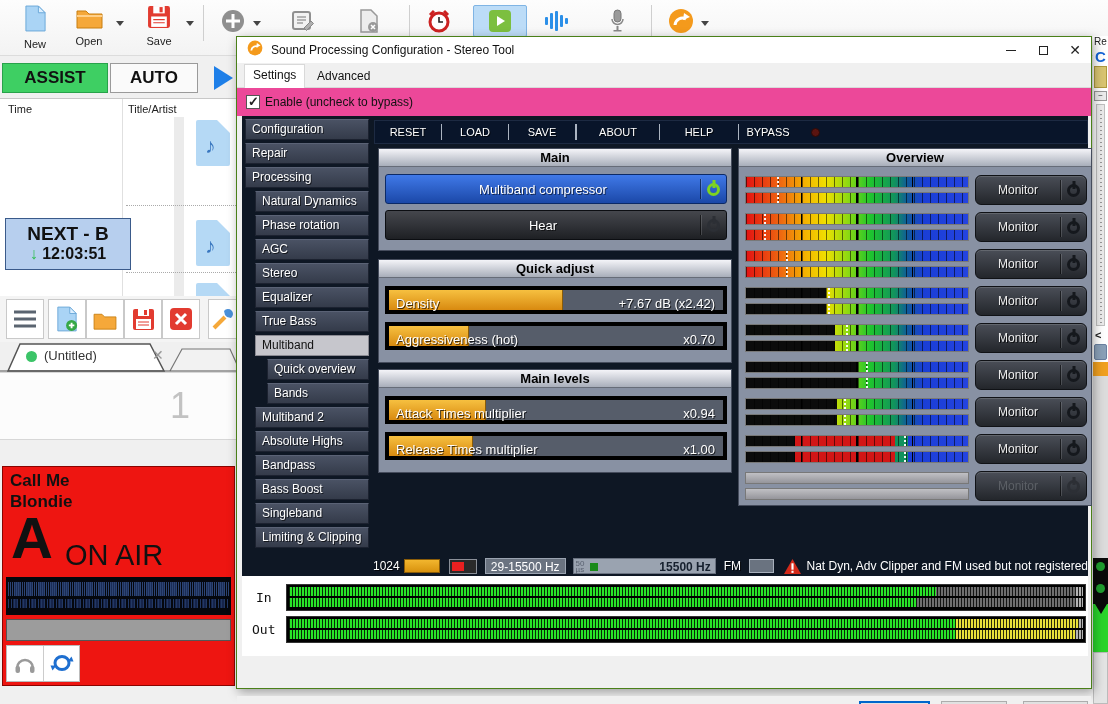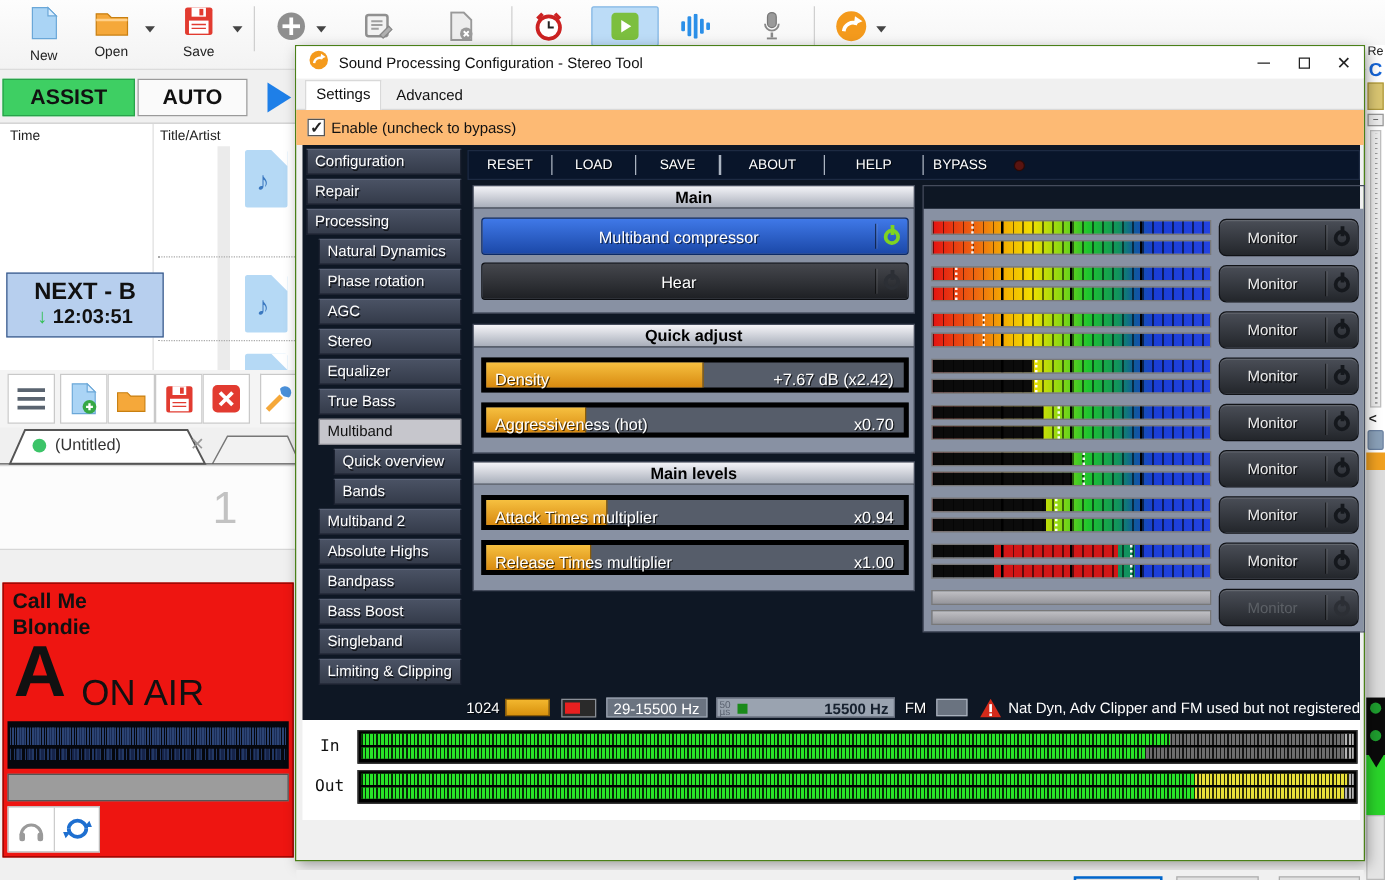--- a/index.html
+++ b/index.html
@@ -85,21 +85,21 @@
 .dialog { position:absolute; left:236px; top:36px; width:856px; height:653px; background:#f0f0f0; border:1px solid #4a8018; box-shadow:2px 3px 10px rgba(0,0,0,.35); }
 .titlebar { position:absolute; left:0; top:0; width:100%; height:26px; background:#fff; display:flex; align-items:center; }
 .title-ic { margin:0 8px 0 10px; }
 .title-txt { font-size:12px; color:#111; flex:1; }
 .winbtn { width:32px; height:24px; display:flex; align-items:center; justify-content:center; font-size:14px; color:#222; }
 .wb-min-g { width:10px; height:1px; background:#222; }
 .wb-max-g { width:9px; height:9px; border:1px solid #222; }
 .tabstrip { position:absolute; left:0; top:26px; width:100%; height:25px; background:#f0f0f0; border-bottom:1px solid #d9d9d9; }
 .dtab { position:absolute; top:3px; height:22px; font-size:12px; color:#111; padding:3px 8px 0 8px; }
 .dtab.active { top:1px; height:24px; background:#fff; border:1px solid #d9d9d9; border-bottom:none; z-index:2; }
-.enable-row { position:absolute; left:0; top:51px; width:100%; height:28px; background:#fdba74; display:flex; align-items:center; padding-left:9px; }
+.enable-row { position:absolute; left:0; top:51px; width:100%; height:28px; background:#ec4899; display:flex; align-items:center; padding-left:9px; }
 .cb { width:14px; height:14px; background:#fff; border:1px solid #555; position:relative; margin-right:5px; }
 .cb.checked::after { content:"\2713"; position:absolute; left:1px; top:-2px; font-size:13px; font-weight:bold; color:#222; }
 .cb-label { font-size:12px; color:#111; }
 
 
 .content { position:absolute; left:5px; top:79px; width:846px; height:460px; background:#0e1724; }
 .menu { position:absolute; left:0; top:3px; width:129px; }
 .menu-item { height:21px; margin:0 2px 3px 3px; background:linear-gradient(#4a5264,#343b4a); border:1px solid #1c2230; border-top-color:#5a6275; color:#fff; font-size:12px; line-height:18px; padding-left:6px; text-shadow:1px 1px 0 rgba(0,0,0,.65); white-space:nowrap; overflow:hidden; }
 .menu-item.lvl1 { margin-left:13px; }
 .menu-item.lvl2 { margin-left:25px; }
@@ -502,20 +502,21 @@
           </div>
           <div class="slider" style="top:44px">
             <div class="sfill" style="width: 25%;"></div>
             <span class="slabel"><span>Release Times multiplier</span></span>
             <span class="sval">x1.00</span>
           </div>
         </div>
       </div>
 
       <div class="sec sec-overview">
+        <div class="sec-head">Overview</div>
         <div class="sec-body">
             <div class="ov-row" style="top: 8px;">
               <div class="ov-meter">
                 <div class="ov-bar" style="background: repeating-linear-gradient(90deg, rgba(0, 0, 0, 0.55) 0px, rgba(0, 0, 0, 0.55) 1px, rgba(0, 0, 0, 0) 1px, rgba(0, 0, 0, 0) 8px), linear-gradient(90deg, rgba(0, 0, 0, 0) 0%, rgba(0, 0, 0, 0) 24.6%, rgb(0, 0, 0) 24.6%, rgb(0, 0, 0) 25.4%, rgba(0, 0, 0, 0) 25.4%, rgba(0, 0, 0, 0) 49.6%, rgb(0, 0, 0) 49.6%, rgb(0, 0, 0) 50.4%, rgba(0, 0, 0, 0) 50.4%, rgba(0, 0, 0, 0) 74.6%, rgb(0, 0, 0) 74.6%, rgb(0, 0, 0) 75.4%, rgba(0, 0, 0, 0) 75.4%, rgba(0, 0, 0, 0) 100%), linear-gradient(90deg, rgb(228, 18, 18) 0%, rgb(239, 106, 16) 16%, rgb(244, 180, 0) 27%, rgb(240, 224, 0) 36%, rgb(140, 217, 18) 46%, rgb(30, 197, 46) 56%, rgb(17, 146, 94) 67%, rgb(16, 88, 158) 73%, rgb(26, 62, 214) 80%, rgb(36, 67, 224) 100%);">
                   <div class="ov-marker" style="left: 14%;"></div>
                 </div>
                 <div class="ov-bar" style="background: repeating-linear-gradient(90deg, rgba(0, 0, 0, 0.55) 0px, rgba(0, 0, 0, 0.55) 1px, rgba(0, 0, 0, 0) 1px, rgba(0, 0, 0, 0) 8px), linear-gradient(90deg, rgba(0, 0, 0, 0) 0%, rgba(0, 0, 0, 0) 24.6%, rgb(0, 0, 0) 24.6%, rgb(0, 0, 0) 25.4%, rgba(0, 0, 0, 0) 25.4%, rgba(0, 0, 0, 0) 49.6%, rgb(0, 0, 0) 49.6%, rgb(0, 0, 0) 50.4%, rgba(0, 0, 0, 0) 50.4%, rgba(0, 0, 0, 0) 74.6%, rgb(0, 0, 0) 74.6%, rgb(0, 0, 0) 75.4%, rgba(0, 0, 0, 0) 75.4%, rgba(0, 0, 0, 0) 100%), linear-gradient(90deg, rgb(228, 18, 18) 0%, rgb(239, 106, 16) 16%, rgb(244, 180, 0) 27%, rgb(240, 224, 0) 36%, rgb(140, 217, 18) 46%, rgb(30, 197, 46) 56%, rgb(17, 146, 94) 67%, rgb(16, 88, 158) 73%, rgb(26, 62, 214) 80%, rgb(36, 67, 224) 100%);">
                   <div class="ov-marker" style="left: 14%;"></div>
                 </div>
               </div>

